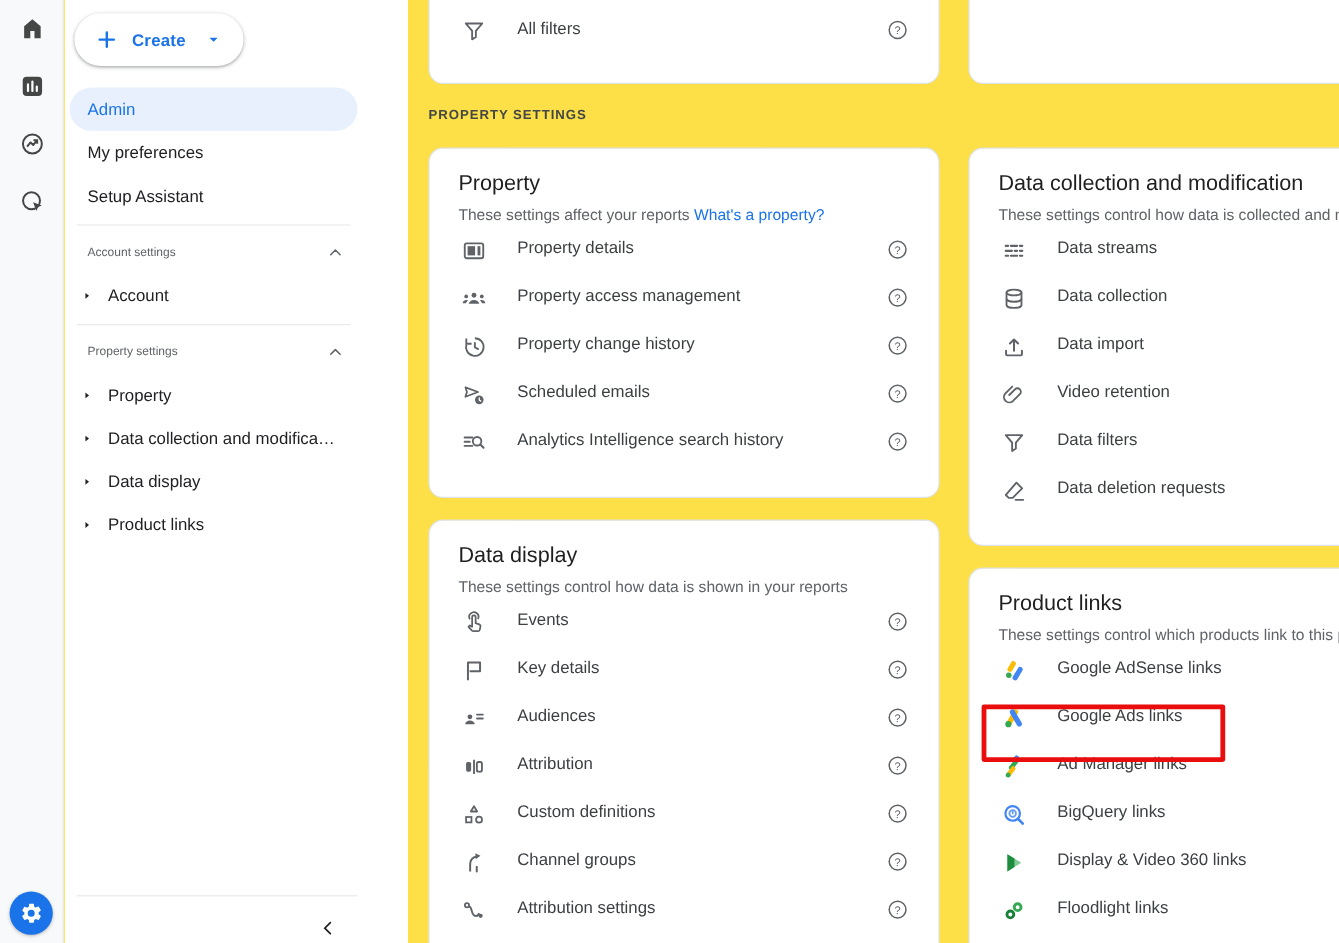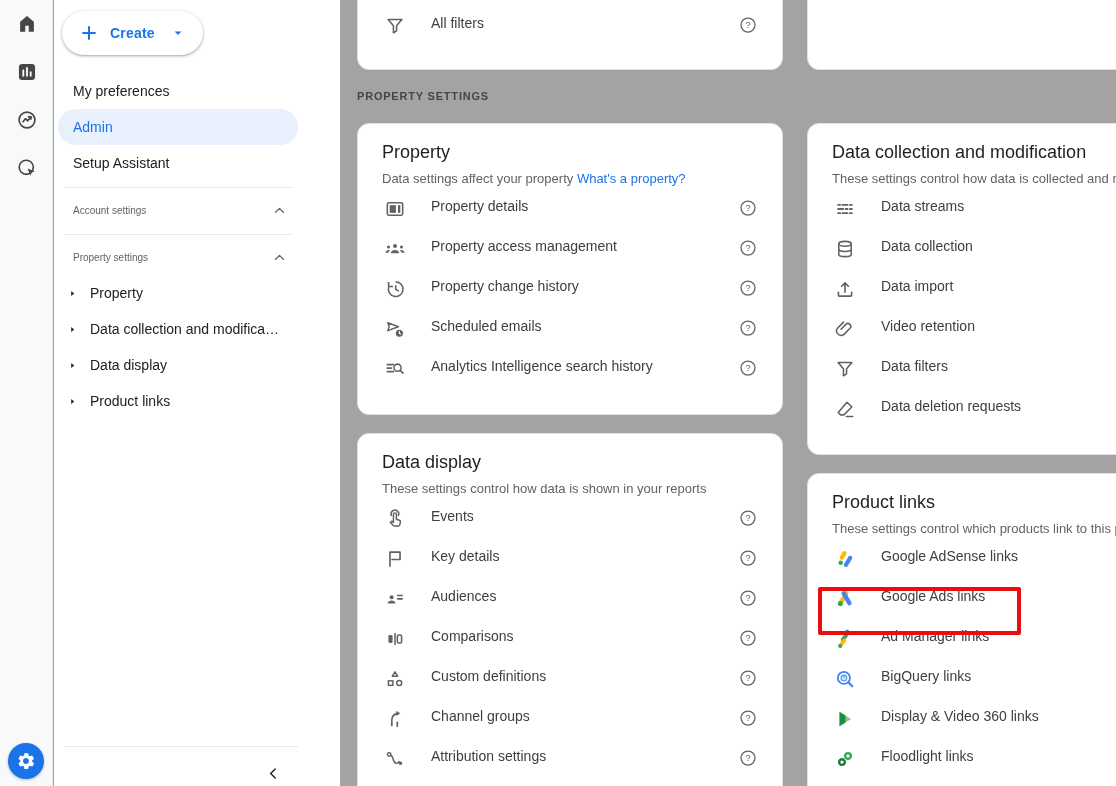--- a/index.html
+++ b/index.html
@@ -1,17 +1,17 @@
 <!DOCTYPE html>
 <html><head>
 <meta charset="utf-8">
 <style>
   * { margin:0; padding:0; box-sizing:border-box; }
   body { font-family:"Liberation Sans", sans-serif; background:#fff; }
-  .app { position:relative; width:1116px; height:786px; overflow:hidden; background:#a3a3a3; }
+  .app { position:relative; width:1116px; height:786px; overflow:hidden; background:#fde047; }
 
   
   .rail { position:absolute; left:0; top:0; width:53px; height:786px; background:#f8f9fa; border-right:1px solid #e7e9ec; z-index:6; }
   .rail-item { width:53px; height:48px; display:flex; align-items:center; justify-content:center; cursor:pointer; }
   .rail-item .ric { width:22px; height:22px; color:#444746; }
   .rail-gear { position:absolute; left:8px; top:743px; width:36px; height:36px; border-radius:50%; background:#1a73e8; display:flex; align-items:center; justify-content:center; cursor:pointer; box-shadow:0 1px 3px rgba(0,0,0,.25); }
   .rail-gear .ric { width:20px; height:20px; color:#fff; }
 
   
   .sidebar { position:absolute; left:54px; top:0; width:286px; height:786px; background:#fff; z-index:5; }
@@ -126,43 +126,54 @@
       <span class="ic-dd">
           <svg viewBox="0 0 24 24" xmlns="http://www.w3.org/2000/svg">
             <path d="M7.5 10l4.5 4.5L16.5 10z" fill="#1a73e8"></path>
           </svg>
         </span>
     </button>
 
     <div class="nav-block">
       <div>
 
+          <div class="nav-item active">
+            <span class="nav-label">Admin</span>
+          </div>
+
           <div class="nav-item">
             <span class="nav-label">My preferences</span>
-          </div>
-
-          <div class="nav-item active">
-            <span class="nav-label">Admin</span>
           </div>
 
           <div class="nav-item">
             <span class="nav-label">Setup Assistant</span>
           </div>
         </div>
 
       <div class="sb-divider"></div>
 
       <div class="sec-header">
         <span class="sec-label">Account settings</span>
         <span class="chev">
             <svg viewBox="0 0 24 24" xmlns="http://www.w3.org/2000/svg">
               <path d="M6.5 14.5L12 9l5.5 5.5" fill="none" stroke="currentColor" stroke-width="1.8" stroke-linecap="round" stroke-linejoin="round"></path>
             </svg>
           </span>
       </div>
+      <div>
+
+          <div class="child-item">
+            <span class="caret">
+              <svg viewBox="0 0 24 24" xmlns="http://www.w3.org/2000/svg">
+                <path d="M8.5 5.5l8 6.5-8 6.5z" fill="currentColor"></path>
+              </svg>
+            </span>
+            <span class="child-label">Account</span>
+          </div>
+        </div>
 
       <div class="sb-divider"></div>
 
       <div class="sec-header">
         <span class="sec-label">Property settings</span>
         <span class="chev">
             <svg viewBox="0 0 24 24" xmlns="http://www.w3.org/2000/svg">
               <path d="M6.5 14.5L12 9l5.5 5.5" fill="none" stroke="currentColor" stroke-width="1.8" stroke-linecap="round" stroke-linejoin="round"></path>
             </svg>
           </span>
@@ -275,21 +286,21 @@
 
           </div>
         </div>
     </section>
 
     <div class="section-label">PROPERTY SETTINGS</div>
 
     <section class="card card-property">
       <h2 class="card-title">Property</h2>
       <div class="card-desc">
-        <span>Data settings affect your property</span>
+        <span>These settings affect your reports</span>
         <a>What's a property?</a>
       </div>
       <div class="rows">
 
           <div class="row">
             <span class="ric">
               <svg viewBox="0 0 24 24" xmlns="http://www.w3.org/2000/svg">
                 <rect x="3.6" y="5.2" width="16.8" height="13.6" rx="1.8" fill="none" stroke="currentColor" stroke-width="1.7"></rect>
                 <rect x="6.2" y="7.8" width="6.8" height="8.4" fill="currentColor"></rect>
                 <rect x="15.2" y="7.8" width="2.6" height="8.4" fill="currentColor"></rect>
@@ -435,21 +446,21 @@
           </div>
 
           <div class="row">
             <span class="ric">
               <svg viewBox="0 0 24 24" xmlns="http://www.w3.org/2000/svg">
                 <rect x="4.8" y="7.6" width="4.6" height="8.8" rx="1.6" fill="currentColor"></rect>
                 <path d="M12 5.5v13" stroke="currentColor" stroke-width="1.7" fill="none"></path>
                 <rect x="14.6" y="7.6" width="4.6" height="8.8" rx="1.6" fill="none" stroke="currentColor" stroke-width="1.7"></rect>
               </svg>
             </span>
-            <span class="row-label">Comparisons</span>
+            <span class="row-label">Attribution</span>
             <span class="help">
               <svg viewBox="0 0 24 24" xmlns="http://www.w3.org/2000/svg">
                 <circle cx="12" cy="12" r="8.4" fill="none" stroke="currentColor" stroke-width="1.5"></circle>
                 <text x="12" y="16" text-anchor="middle" font-size="11" font-family="Liberation Sans, sans-serif" fill="currentColor">?</text>
               </svg>
             </span>
           </div>
 
           <div class="row">
             <span class="ric">

